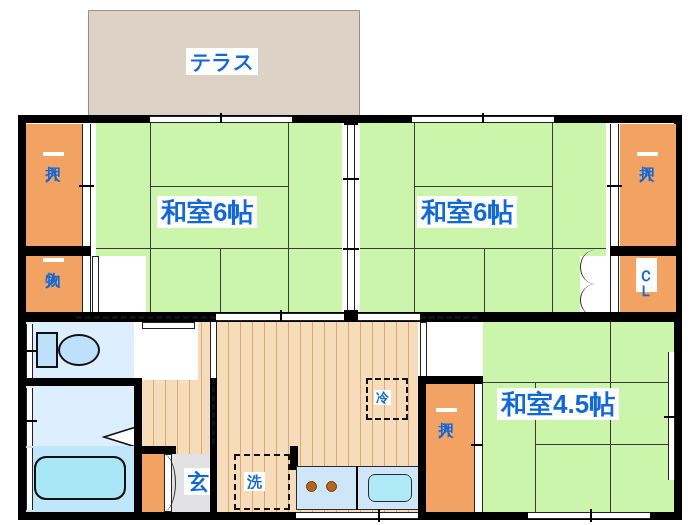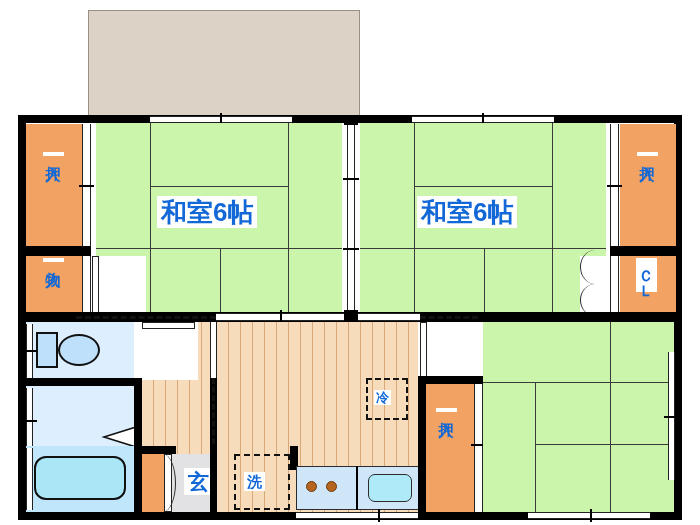--- a/index.html
+++ b/index.html
@@ -52,20 +52,21 @@
   .toiletbowl{background:#bfe0fb;border:2px solid #111;border-radius:50%;}
   .tank{background:#bfe0fb;border:2px solid #111;}
   .tubshape{background:#a9e7f7;border:2px solid #111;border-radius:12px;}
 </style>
 </head>
 <body>
 
 <div id="plan">
 
   <div class="abs terrace" style="left:88px;top:10px;width:272px;height:106px;"></div>
+  <div class="lbl mid" style="left:186px;top:48px;">テラス</div>
 
   <div class="abs wall" style="left:18px;top:115px;width:664px;height:8px;"></div>
 
   <div class="abs slider" style="left:150px;top:116px;width:142px;height:7px;"></div>
   <div class="abs slider" style="left:412px;top:116px;width:142px;height:7px;"></div>
   <div class="abs thin" style="left:220px;top:113px;width:1.5px;height:12px;"></div>
   <div class="abs thin" style="left:482px;top:113px;width:1.5px;height:12px;"></div>
 
   <div class="abs wall" style="left:18px;top:115px;width:8px;height:205px;"></div>
 
@@ -201,20 +202,21 @@
   <div class="lbl sm vlabel" style="left:436px;top:408px;">押入</div>
   <div class="abs fusuma" style="left:474px;top:384px;width:9px;height:128px;"></div>
   <div class="abs thin" style="left:471px;top:444px;width:15px;height:1.5px;"></div>
   <div class="abs wall" style="left:418px;top:376px;width:8px;height:144px;"></div>
 
   <div class="abs tatami" style="left:483px;top:322px;width:191px;height:190px;"></div>
   <div class="abs tline" style="left:483px;top:382px;width:191px;height:1px;"></div>
   <div class="abs tline" style="left:535px;top:382px;width:1px;height:130px;"></div>
   <div class="abs tline" style="left:610px;top:322px;width:1px;height:190px;"></div>
   <div class="abs tline" style="left:535px;top:444px;width:139px;height:1px;"></div>
+  <div class="lbl big" style="left:497px;top:388px;">和室4.5帖</div>
 
   <div class="abs slider v" style="left:668px;top:352px;width:7px;height:128px;"></div>
   <div class="abs thin" style="left:664px;top:416px;width:15px;height:1.5px;"></div>
 
   <div class="abs slider" style="left:528px;top:512px;width:122px;height:7px;"></div>
   <div class="abs thin" style="left:590px;top:509px;width:1.5px;height:13px;"></div>
 
 </div>
 
 </body></html>

